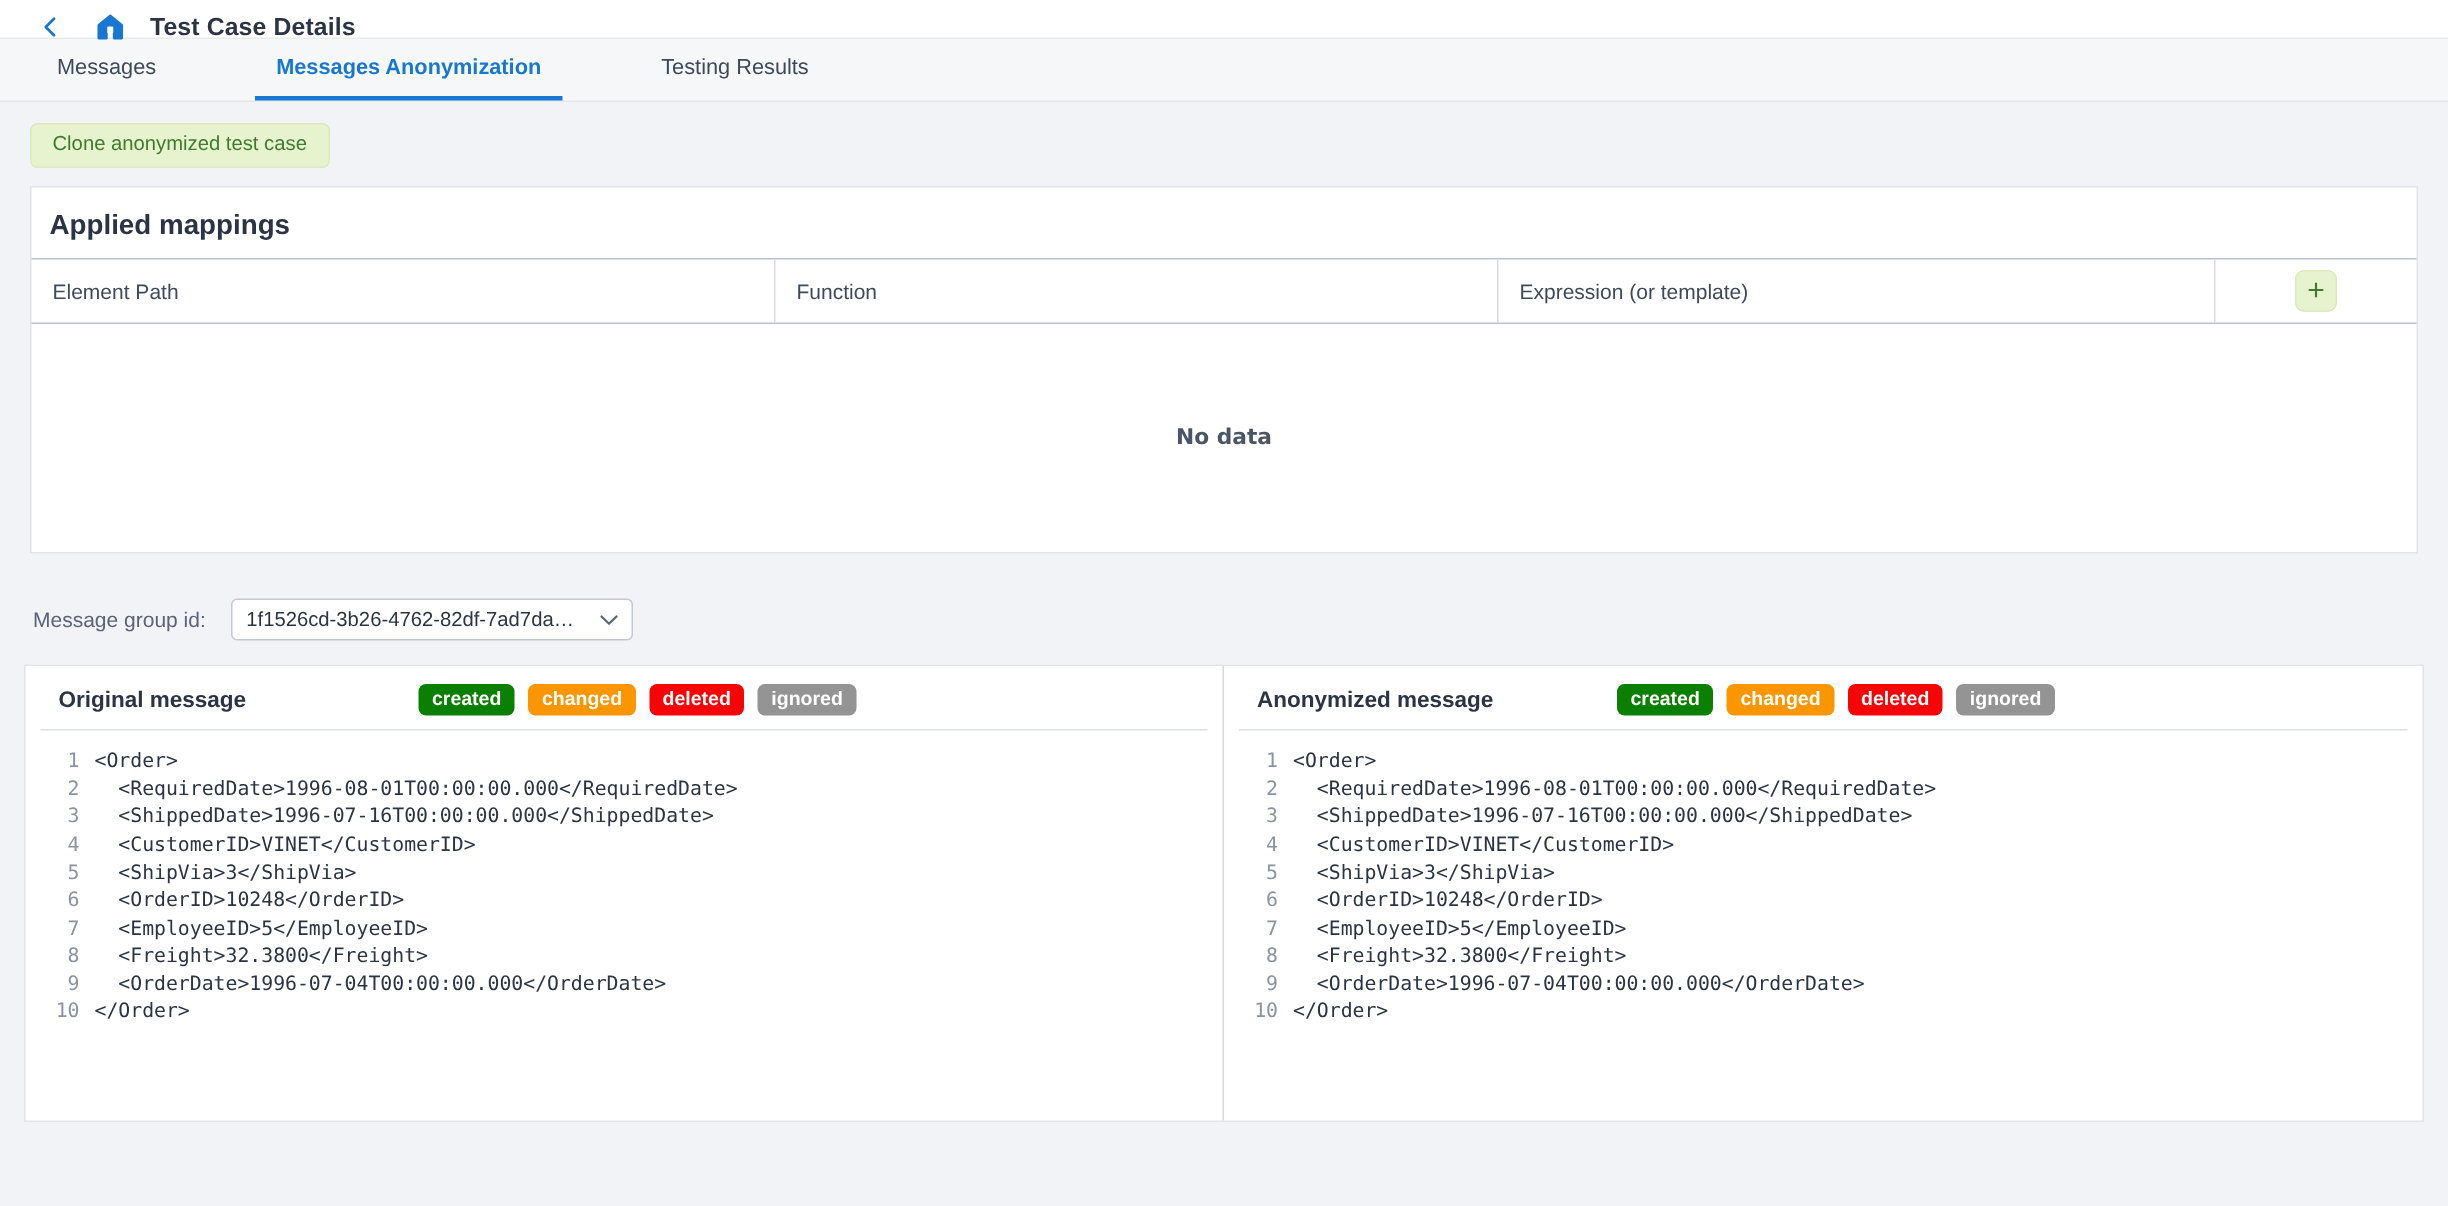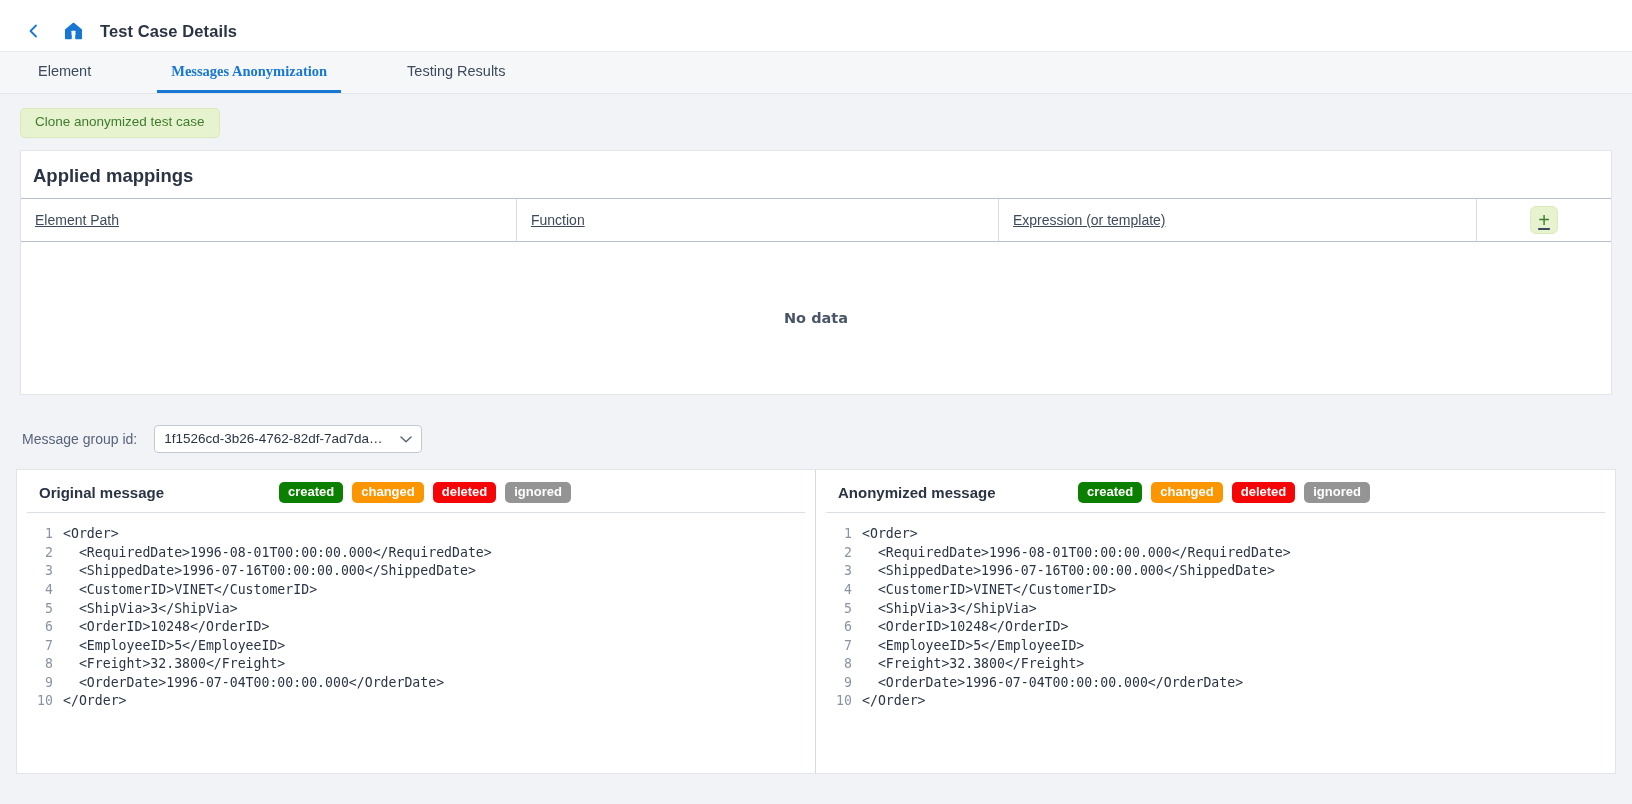--- a/index.html
+++ b/index.html
@@ -6,21 +6,21 @@
   html, body {
     margin: 0; padding: 0;
     width: 1632px; height: 804px;
     background: #f1f3f6;
     font-family: "Liberation Sans", sans-serif;
     overflow: hidden;
   }
 
   
   .topbar {
-    height: 52px;
+    height: 26px;
     background: #ffffff;
     display: flex;
     align-items: center;
     padding: 11px 0 0 22px;
     border-bottom: 1px solid #e8eaee;
   }
   .back-chevron {
     width: 22px; height: 22px;
     display: flex; align-items: center; justify-content: center;
     cursor: pointer;
@@ -56,21 +56,20 @@
     font-size: 14.5px;
     color: #3d4a5c;
     cursor: pointer;
     border-bottom: 3px solid transparent;
     white-space: nowrap;
   }
   .tab.active {
     color: #1877d2;
     font-weight: bold;
     border-bottom-color: #1877d2;
-    font-family: Liberation Serif, serif;
   }
 
   
   .content {
     padding: 0;
     background: #f1f3f6;
   }
   .clone-row {
     padding: 14px 20px 12px 20px;
   }
@@ -104,21 +103,20 @@
     border-bottom: 1px solid #b9c0cc;
     height: 44px;
   }
   .th {
     display: flex;
     align-items: center;
     font-size: 14px;
     color: #3d4a5c;
     padding-left: 14px;
     border-right: 1px solid #d8dce2;
-    text-decoration: underline;
   }
   .th.col1 { width: 496px; }
   .th.col2 { width: 482px; }
   .th.col3 { width: 478px; }
   .th.colplus {
     flex: 1;
     border-right: none;
     justify-content: center;
     padding-left: 0;
   }
@@ -255,21 +253,21 @@
   <div class="home-icon">
     <svg width="19" height="18" viewBox="0 0 20 19" fill="none">
       <path d="M10 1.5L18.2 8.2V17.5H12.6V12.2H7.4V17.5H1.8V8.2L10 1.5Z" fill="#1877d2" stroke="#1877d2" stroke-width="1.6" stroke-linejoin="round"></path>
       <rect x="7.9" y="9.2" width="4.2" height="4.6" rx="0.6" fill="#ffffff"></rect>
     </svg>
   </div>
   <div class="page-title">Test Case Details</div>
 </div>
 
 <div class="tabbar">
-  <div class="tab">Element</div>
+  <div class="tab">Messages</div>
   <div class="tab active">Messages Anonymization</div>
   <div class="tab">Testing Results</div>
 </div>
 
 <div class="content">
 
   <div class="clone-row">
     <div class="clone-btn">Clone anonymized test case</div>
   </div>
 

